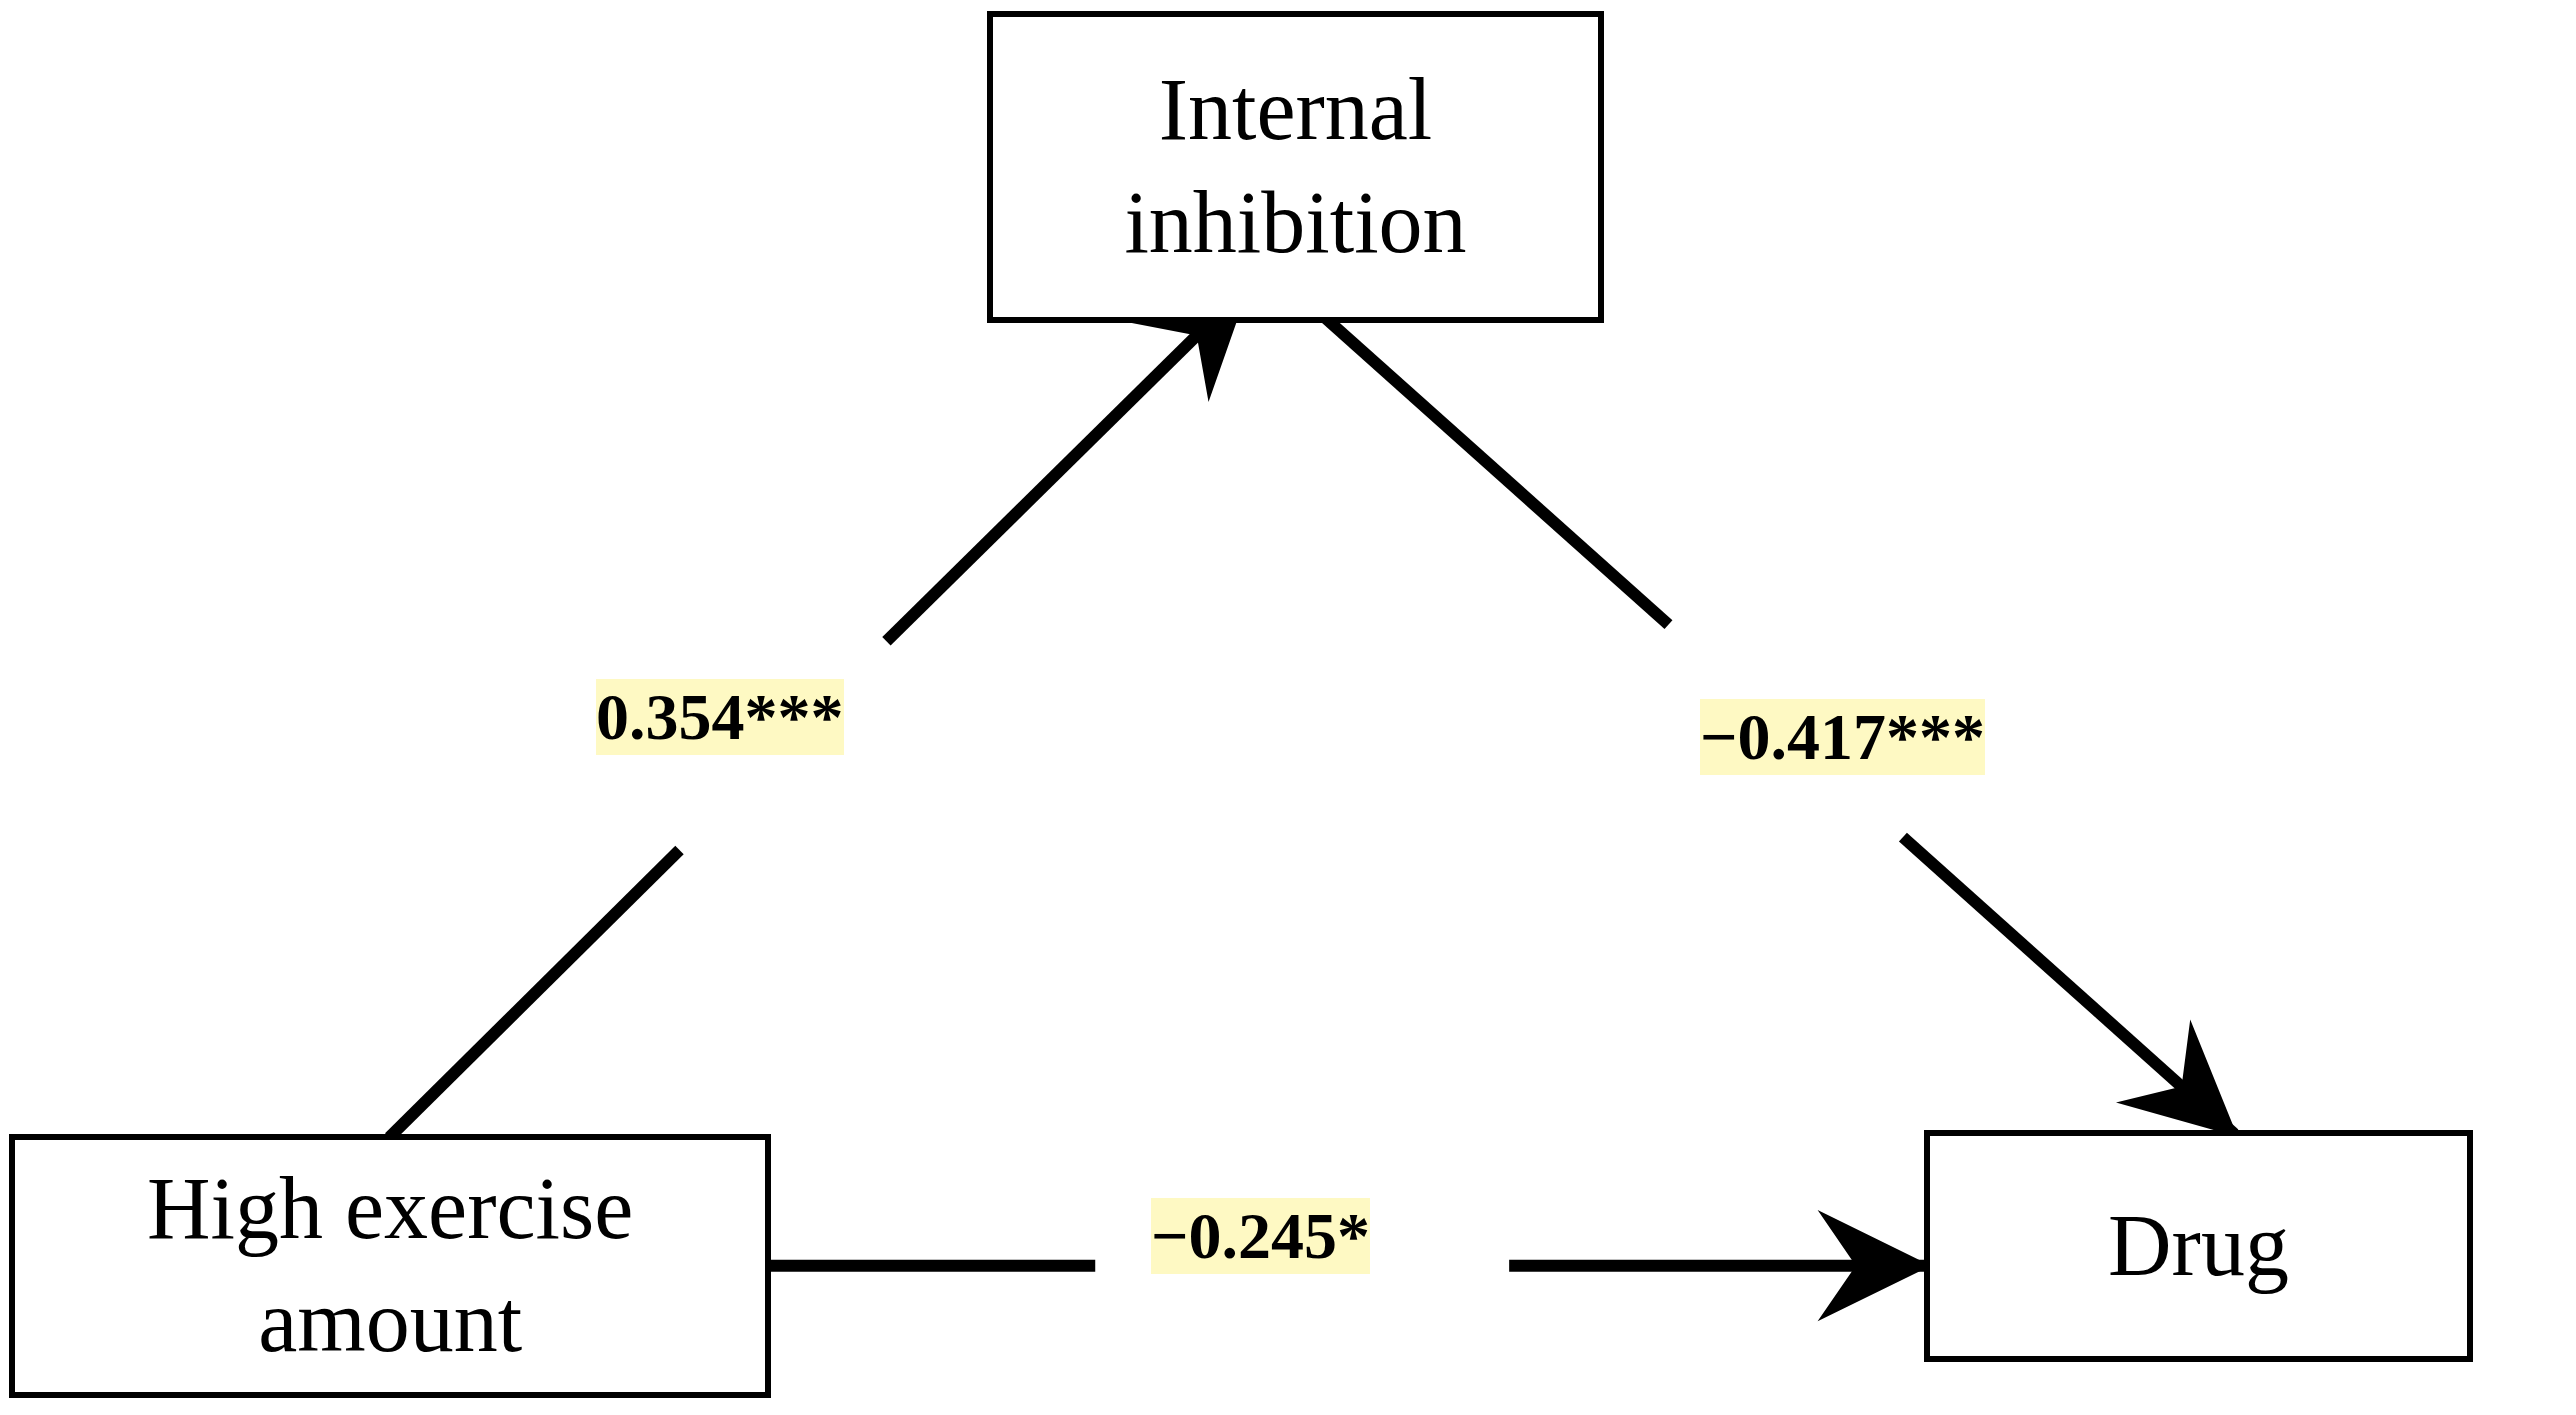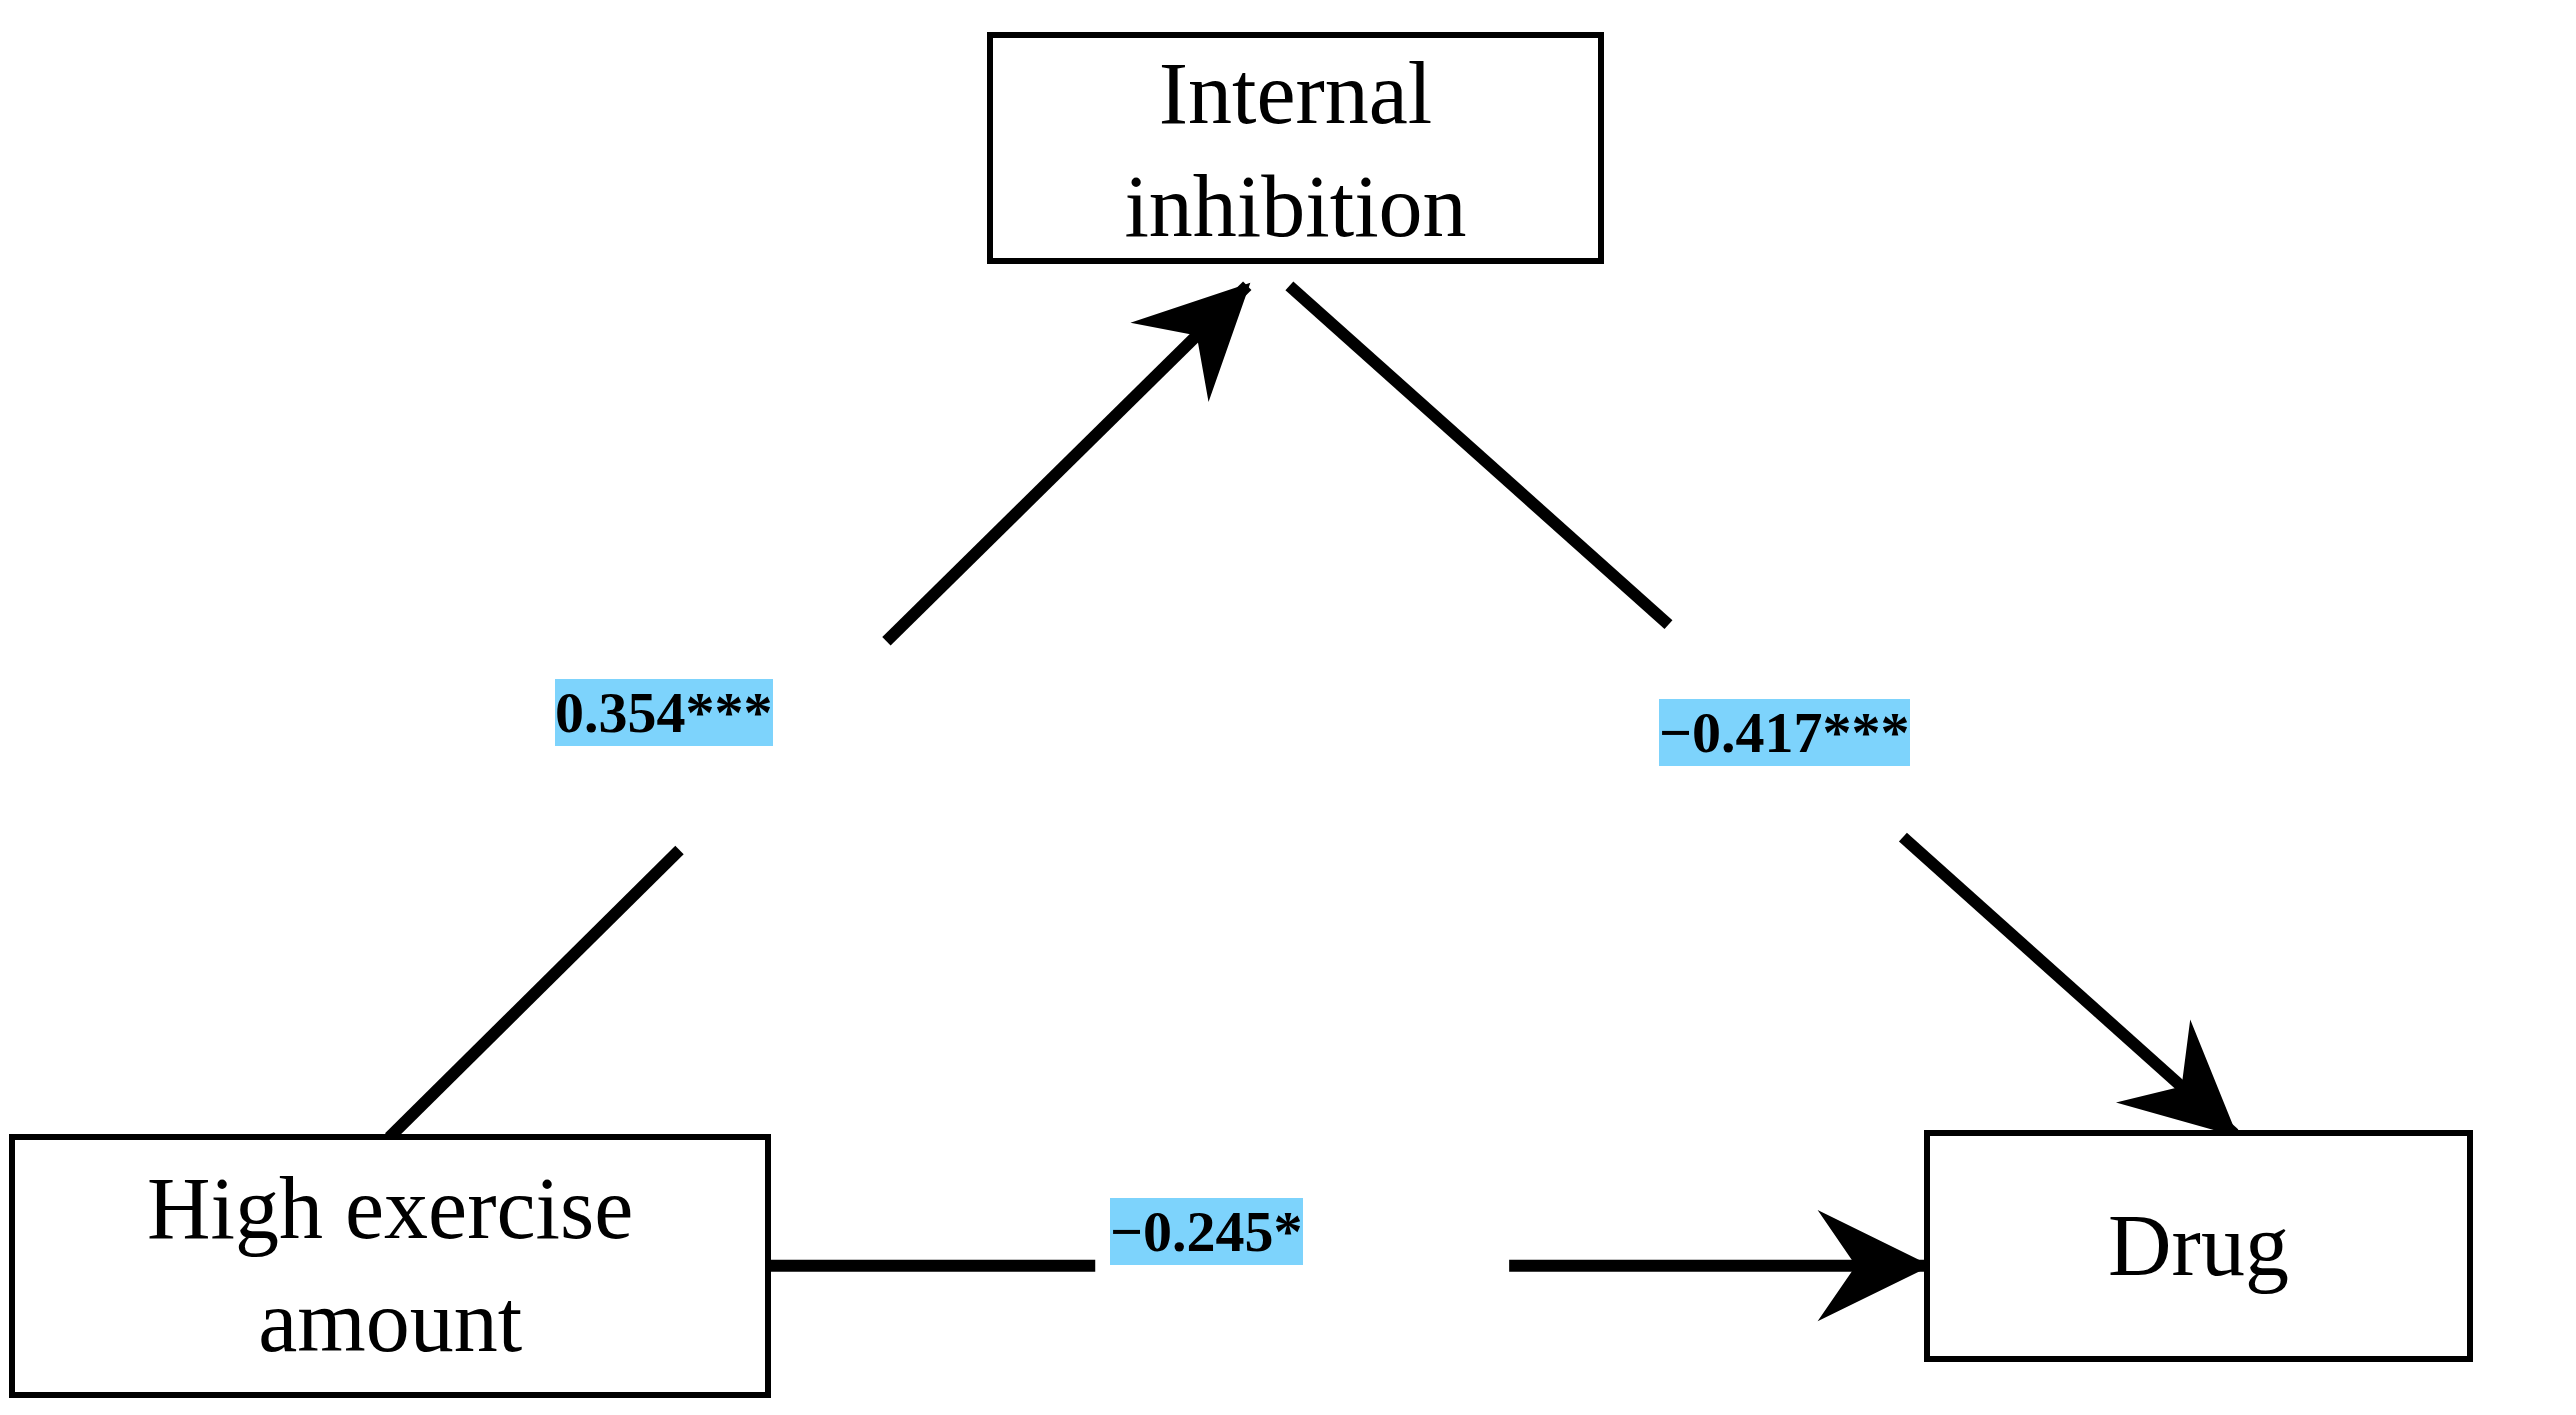--- a/index.html
+++ b/index.html
@@ -42,30 +42,31 @@
     font-size: 88px;
     line-height: 1.28;
     color: #000000;
     white-space: nowrap;
     text-align: center;
     font-weight: 400;
   }
   .path-label {
     position: absolute;
     font-family: "Liberation Serif", "DejaVu Serif", serif;
-    font-size: 58px;
+    font-size: 66px;
     font-weight: 700;
     color: #000000;
     white-space: nowrap;
-    background: #7dd3fc;
+    background: #fef9c3;
     z-index: 4;
     letter-spacing: 0px;
+    margin-left: 41px;
   }
   
-  #node-mediator  { left: 987px; top: 32px;   width: 617px;  height: 232px; justify-content: space-between; }
+  #node-mediator  { left: 987px; top: 11px;   width: 617px;  height: 312px; }
   #node-predictor { left: 9.2px;   top: 1134px; width: 762px;  height: 264px; }
   #node-outcome   { left: 1924px; top: 1130px; width: 549px;  height: 232px; }
   
   #label-a   { left: 555px;  top: 679px;  }
   #label-b   { left: 1659px; top: 699px;  }
   #label-c   { left: 1110px; top: 1198px; }
 </style>
 </head>
 <body>
 

